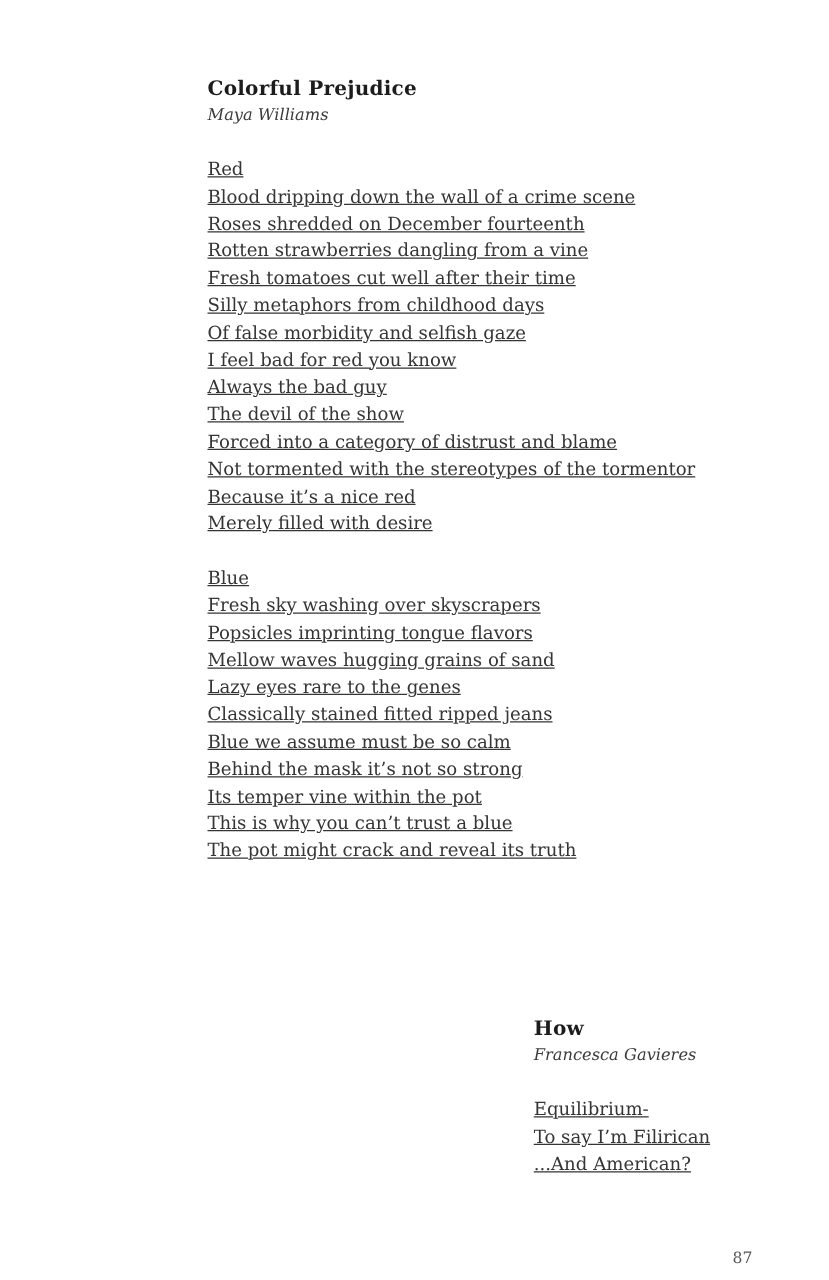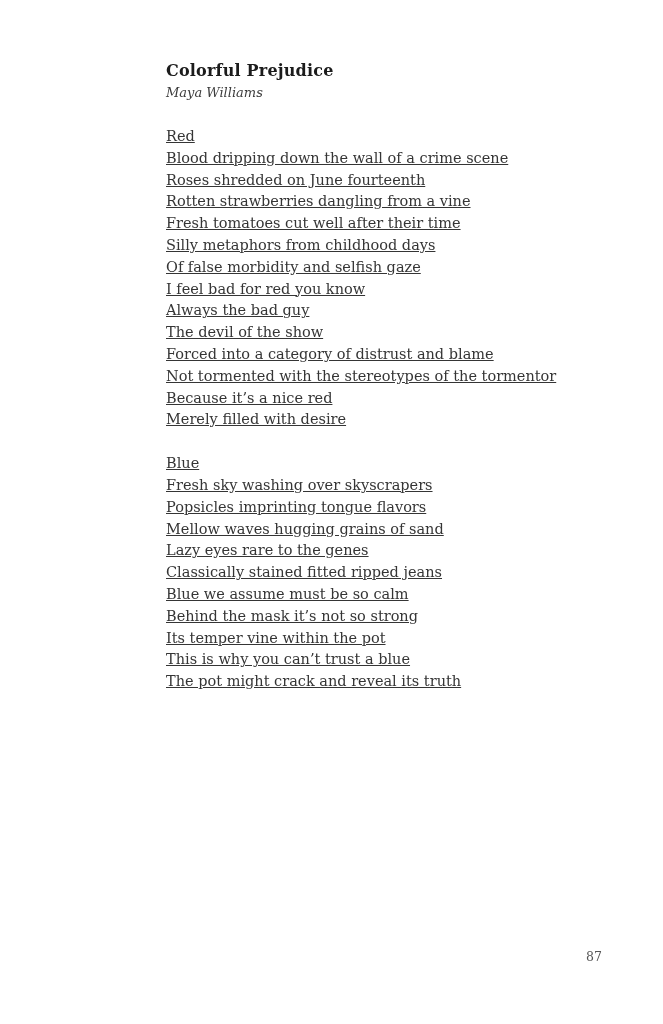--- a/index.html
+++ b/index.html
@@ -37,38 +37,38 @@
   .stanza {
     margin-top: 22px;
     font-size: 14.5px;
     line-height: 21.8px;
     color: #353535;
   }
   .poem-line { white-space: nowrap; text-decoration: underline; }
   .page-number {
     position: absolute;
     left: 586px;
-    top: 949px;
+    top: 998px;
     font-size: 12.5px;
     line-height: 16px;
     color: #555555;
   }
 </style>
 </head>
 <body>
 
 <div class="page">
 
   <section class="poem poem-1">
     <h2 class="poem-title">Colorful Prejudice</h2>
     <p class="poem-author">Maya Williams</p>
     <div class="stanza">
         <div class="poem-line">Red</div>
         <div class="poem-line">Blood dripping down the wall of a crime scene</div>
-        <div class="poem-line">Roses shredded on June fourteenth</div>
+        <div class="poem-line">Roses shredded on December fourteenth</div>
         <div class="poem-line">Rotten strawberries dangling from a vine</div>
         <div class="poem-line">Fresh tomatoes cut well after their time</div>
         <div class="poem-line">Silly metaphors from childhood days</div>
         <div class="poem-line">Of false morbidity and selfish gaze</div>
         <div class="poem-line">I feel bad for red you know</div>
         <div class="poem-line">Always the bad guy</div>
         <div class="poem-line">The devil of the show</div>
         <div class="poem-line">Forced into a category of distrust and blame</div>
         <div class="poem-line">Not tormented with the stereotypes of the tormentor</div>
         <div class="poem-line">Because it’s a nice red</div>
@@ -82,16 +82,25 @@
         <div class="poem-line">Lazy eyes rare to the genes</div>
         <div class="poem-line">Classically stained fitted ripped jeans</div>
         <div class="poem-line">Blue we assume must be so calm</div>
         <div class="poem-line">Behind the mask it’s not so strong</div>
         <div class="poem-line">Its temper vine within the pot</div>
         <div class="poem-line">This is why you can’t trust a blue</div>
         <div class="poem-line">The pot might crack and reveal its truth</div>
       </div>
   </section>
 
+  <section class="poem poem-2">
+    <h2 class="poem-title">How</h2>
+    <p class="poem-author">Francesca Gavieres</p>
+    <div class="stanza">
+        <div class="poem-line">Equilibrium-</div>
+        <div class="poem-line">To say I’m Filirican</div>
+        <div class="poem-line">...And American?</div>
+      </div>
+  </section>
 
   <div class="page-number">87</div>
 
 </div>
 
 </body></html>

